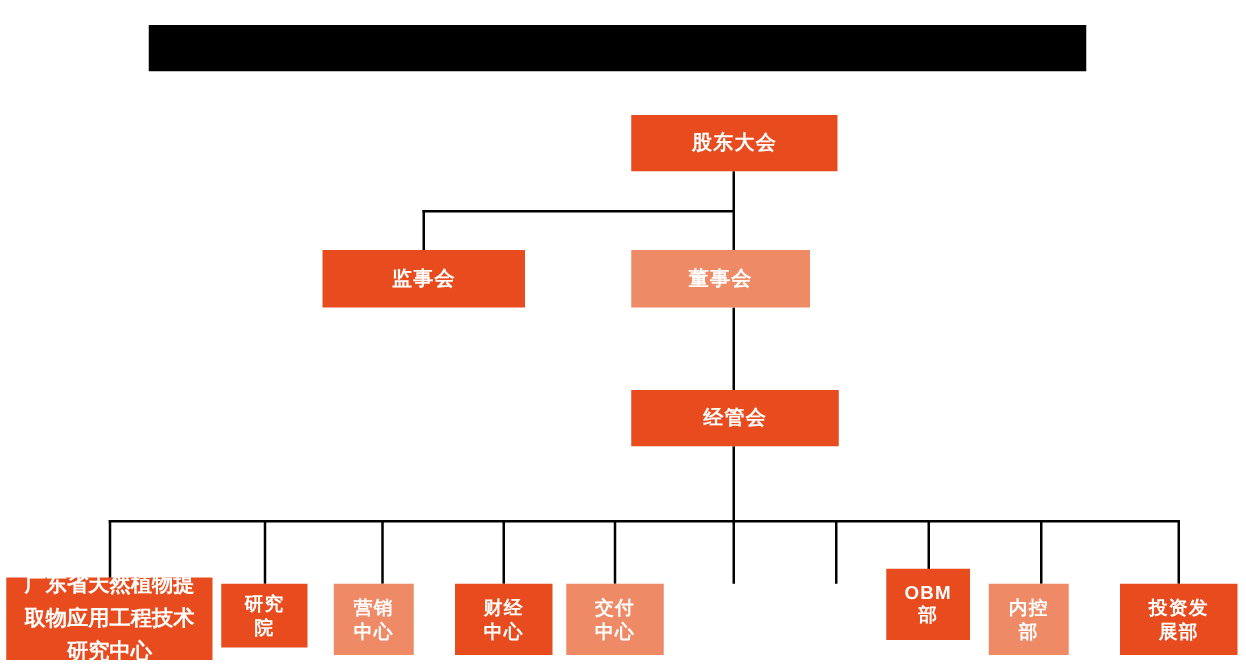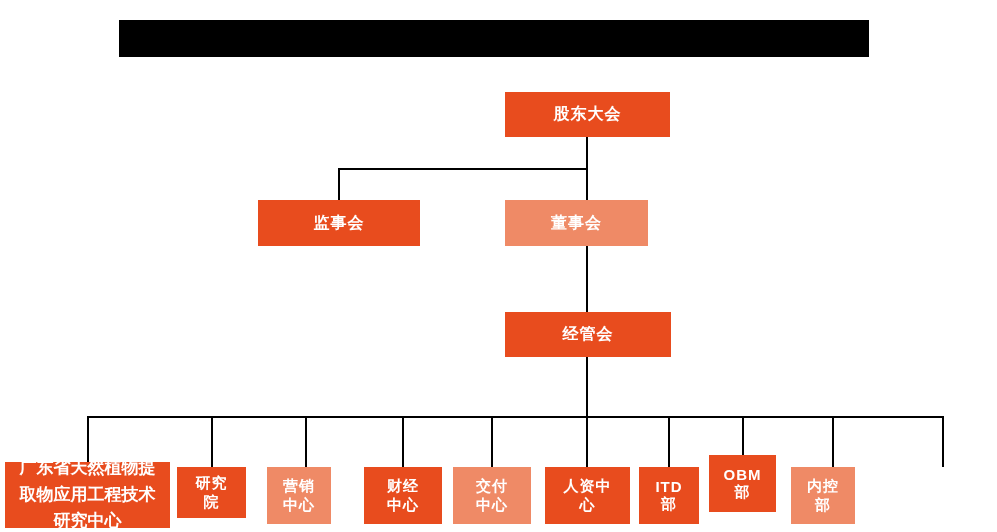--- a/index.html
+++ b/index.html
@@ -84,18 +84,17 @@
   <div class="box primary" style="left:258px;top:200px;width:162px;height:46px">监事会</div>
   <div class="box secondary" style="left:505px;top:200px;width:143px;height:46px">董事会</div>
 
   <div class="box primary" style="left:505px;top:312px;width:166px;height:45px">经管会</div>
 
   <div class="box primary child small-text" style="left:5px;top:462px;width:165px;height:66px">广东省天然植物提取物应用工程技术研究中心</div>
   <div class="box primary child" style="left:177px;top:467px;width:69px;height:51px">研究院</div>
   <div class="box secondary child" style="left:267px;top:467px;width:64px;height:57px">营销中心</div>
   <div class="box primary child" style="left:364px;top:467px;width:78px;height:57px">财经中心</div>
   <div class="box secondary child" style="left:453px;top:467px;width:78px;height:57px">交付中心</div>
-  <div class="box primary child" style="left:545px;top:467px;width:85px;height:57px">人资中心</div>
-  <div class="box primary child" style="left:639px;top:467px;width:60px;height:57px">ITD部</div>
   <div class="box primary child" style="left:709px;top:455px;width:67px;height:57px">OBM部</div>
   <div class="box secondary child" style="left:791px;top:467px;width:64px;height:57px">内控部</div>
+  <div class="box primary child" style="left:896px;top:467px;width:94px;height:57px">投资发展部</div>
 
 </div>
 
 </body></html>

